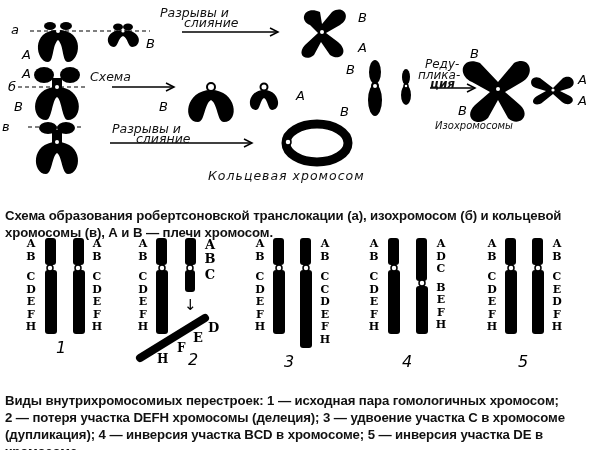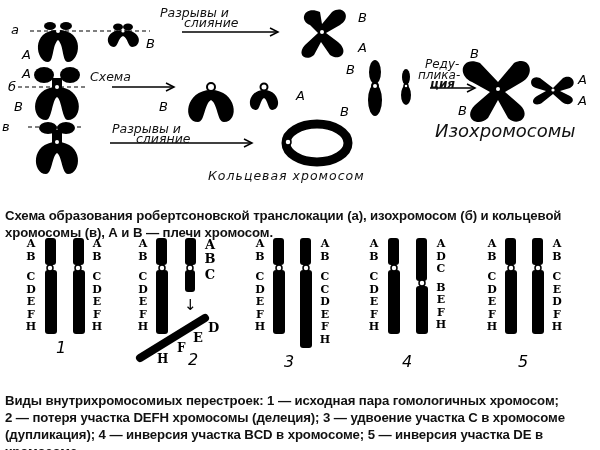--- a/index.html
+++ b/index.html
@@ -119,21 +119,21 @@
 <span class="abs lbl" style="left:296px;top:88px;">A</span>
 <span class="abs lbl" style="left:346px;top:62px;">B</span>
 <span class="abs lbl" style="left:340px;top:104px;">B</span>
 <span class="abs ital" style="left:425px;top:59px;font-size:12px;line-height:10px;">Реду-</span>
 <span class="abs ital" style="left:418px;top:70px;font-size:12px;line-height:10px;">плика-</span>
 <span class="abs ital" style="left:430px;top:79px;font-size:12px;line-height:10px;font-weight:bold;">ция</span>
 <span class="abs lbl" style="left:470px;top:46px;">B</span>
 <span class="abs lbl" style="left:458px;top:103px;">B</span>
 <span class="abs lbl" style="left:578px;top:72px;">A</span>
 <span class="abs lbl" style="left:578px;top:93px;">A</span>
-<span class="abs ital" style="left:435px;top:120px;font-size:18px;">Изохромосомы</span>
+<span class="abs ital" style="left:435px;top:120px;font-size:10px;">Изохромосомы</span>
 
 <span class="abs lbl" style="left:2px;top:119px;">в</span>
 <span class="abs ital" style="left:112px;top:123px;font-size:12.5px;line-height:12px;">Разрывы и</span>
 <span class="abs ital" style="left:136px;top:133px;font-size:12.5px;line-height:12px;">слияние</span>
 <span class="abs ital" style="left:208px;top:168px;font-size:12.5px;letter-spacing:1px;">Кольцевая хромосом</span>
 </div>
 
 <div class="abs caption" style="left:5px;top:207px;width:590px;">Схема образования робертсоновской транслокации (а), изохромосом (б) и кольцевой хромосомы (в), А и В — плечи хромосом.</div>
 
 <div>

